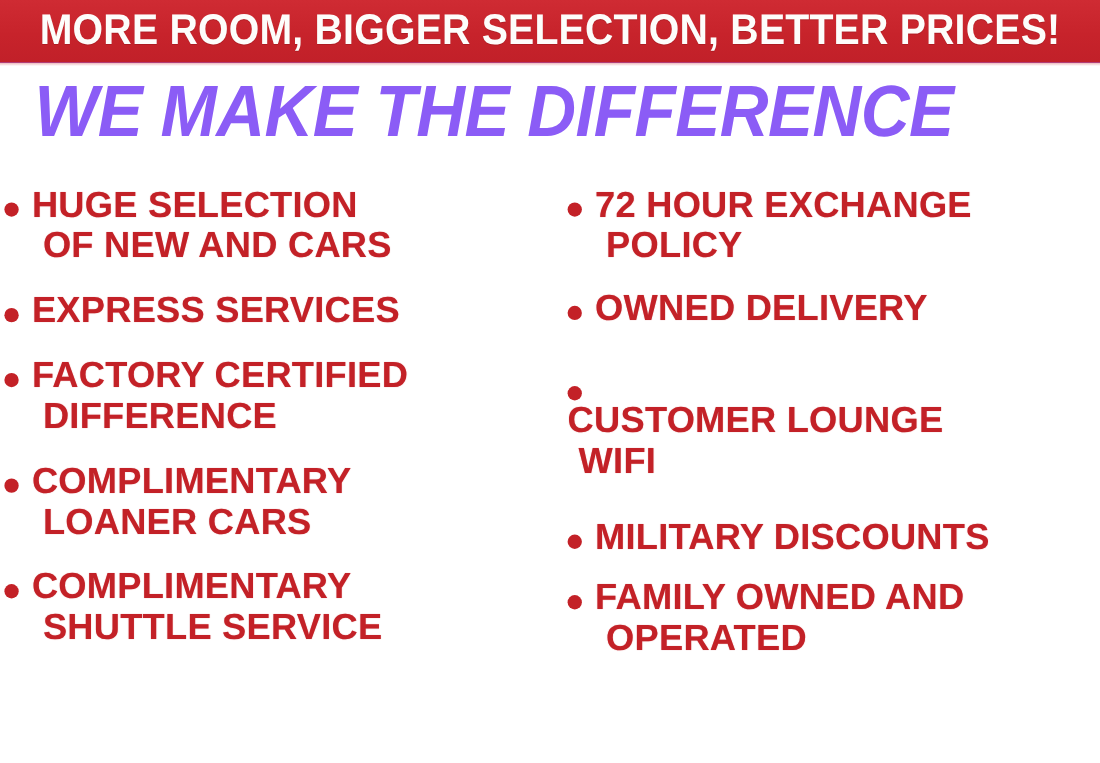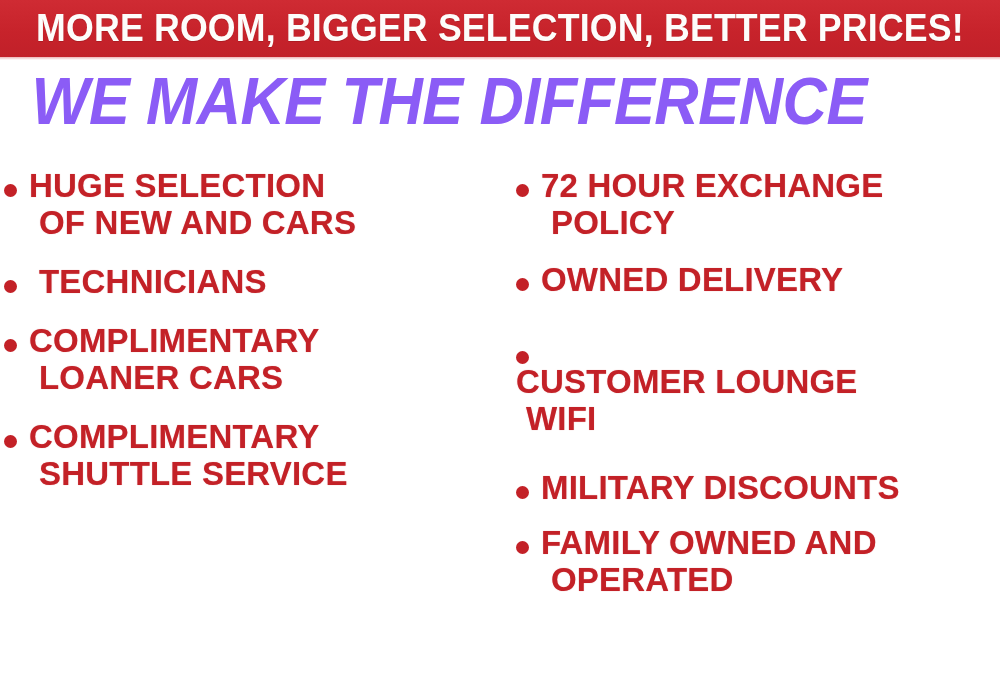--- a/index.html
+++ b/index.html
@@ -151,21 +151,25 @@
 
 <div class="columns">
 
   <div class="col col-left">
     <div class="bullet-item">
       <span class="bullet-dot"></span>
       <span class="bullet-text"><span>HUGE SELECTION</span><span class="l2">OF NEW AND CARS</span></span>
     </div>
     <div class="bullet-item">
       <span class="bullet-dot"></span>
-      <span class="bullet-text"><span class="l2">TECHNICIANS</span></span>
+      <span class="bullet-text"><span>EXPRESS SERVICES</span></span>
+    </div>
+    <div class="bullet-item">
+      <span class="bullet-dot"></span>
+      <span class="bullet-text"><span>FACTORY CERTIFIED</span><span class="l2">DIFFERENCE</span></span>
     </div>
     <div class="bullet-item">
       <span class="bullet-dot"></span>
       <span class="bullet-text"><span>COMPLIMENTARY</span><span class="l2">LOANER CARS</span></span>
     </div>
     <div class="bullet-item">
       <span class="bullet-dot"></span>
       <span class="bullet-text"><span>COMPLIMENTARY</span><span class="l2">SHUTTLE SERVICE</span></span>
     </div>
   </div>

